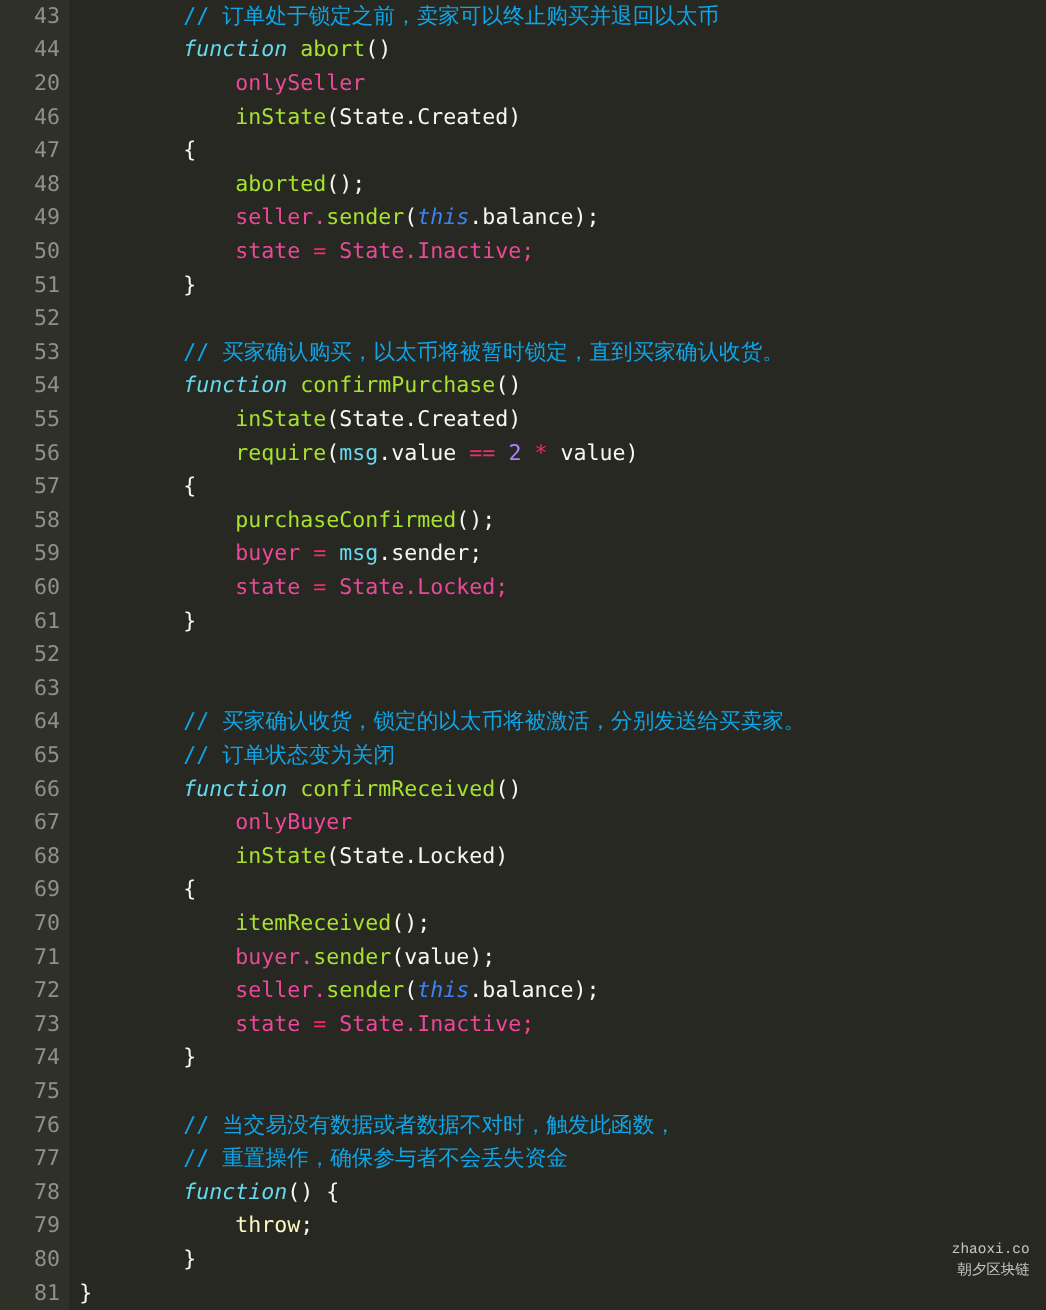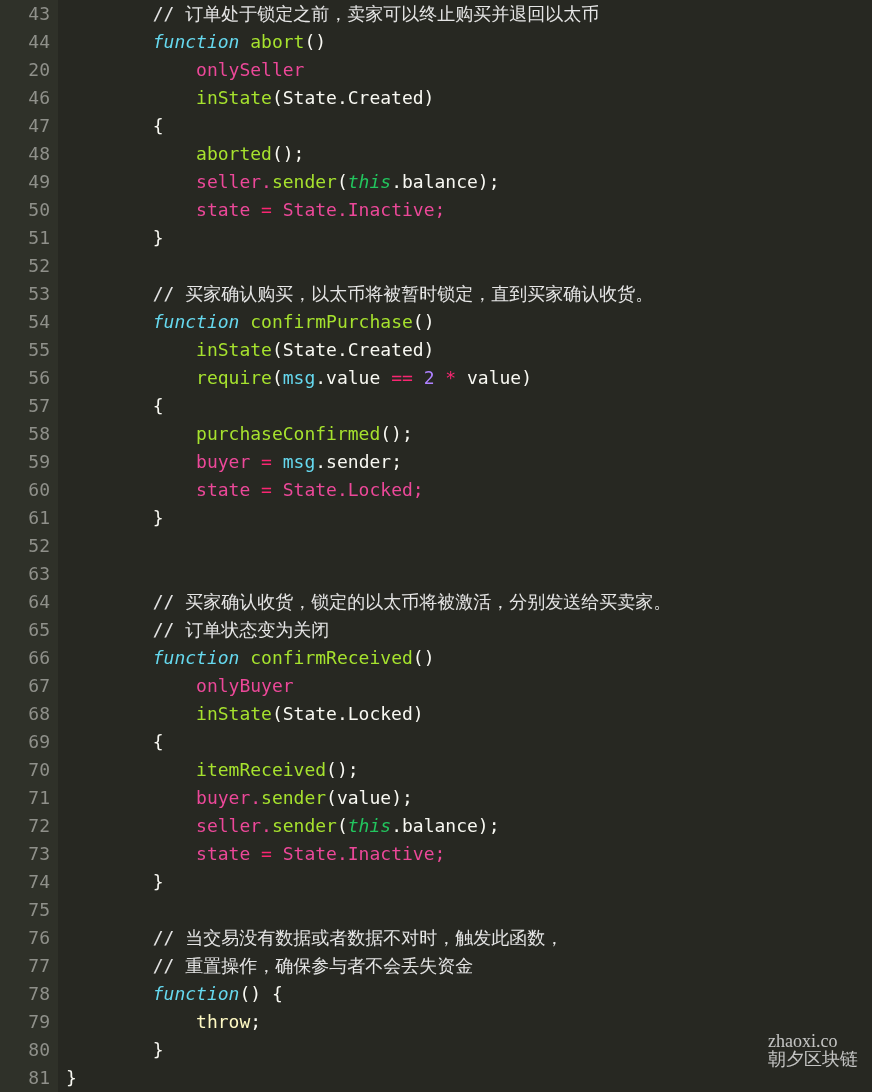--- a/index.html
+++ b/index.html
@@ -29,38 +29,38 @@
     height: 28px;
   }
   .code {
     padding-left: 8px;
     color: #f8f8f2;
     white-space: pre;
   }
   .code .line {
     height: 28px;
   }
-  .tok-comment { color: #e5e5e5; }
+  .tok-comment { color: #0ea5e9; }
   .tok-keyword { color: #66d9ef; font-style: italic; }
   .tok-funcname { color: #a6e22e; }
   .tok-ident { color: #ec4899; }
   .tok-punct { color: #f8f8f2; }
-  .tok-this { color: #22c55e; font-style: italic; }
+  .tok-this { color: #3b82f6; font-style: italic; }
   .tok-var { color: #66d9ef; }
   .tok-op { color: #f92672; }
   .tok-number { color: #ae81ff; }
   .tok-throw { color: #fef9c3; }
   .watermark {
     position: absolute;
     right: 14px;
     bottom: 24px;
     color: #e0e0e0;
-    font-family: Liberation Serif, serif;
-    font-size: 18px;
-    text-align: left;
+    font-family: Liberation Mono, monospace;
+    font-size: 12px;
+    text-align: right;
     opacity: 0.85;
     line-height: 18px;
   }
 </style>
 </head>
 <body>
 
 <div class="editor">
   <div class="gutter" id="gutter">
       <div>43</div>

